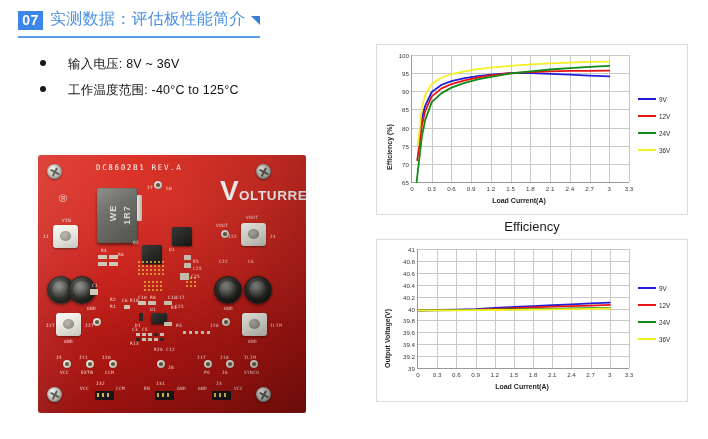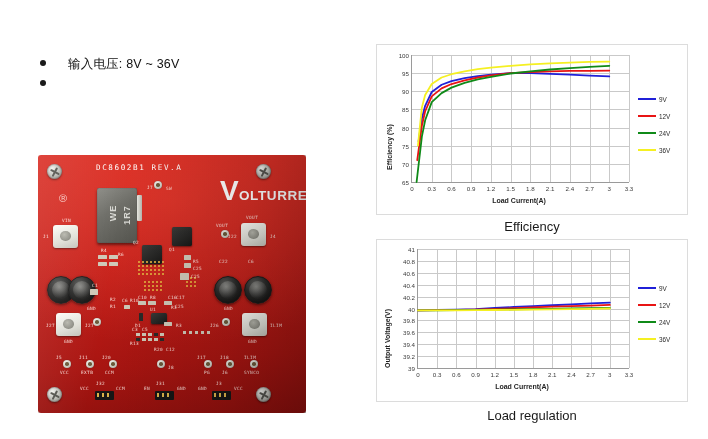--- a/index.html
+++ b/index.html
@@ -226,28 +226,35 @@
   .legend-row { display: flex; align-items: center; margin-bottom: 9px; height: 8px; }
   .legend-swatch { width: 18px; height: 2.6px; flex: 0 0 auto; margin-right: 3px; }
   .legend-label { font-size: 6.4px; color: #2b2b2b; font-family: "Liberation Sans", sans-serif; }
   svg.series { position: absolute; left: 0; top: 0; overflow: visible; }
 </style>
 </head>
 <body>
 
 <div id="slide">
 
+  <div class="title-bar">
+    <div class="title-num">07</div>
+    <div class="title-text">实测数据：评估板性能简介</div>
+    <div class="title-underline"></div>
+    <div class="title-corner"></div>
+  </div>
 
   <div class="bullets">
     <div class="bullet-row">
       <span class="bullet-dot"></span>
       <span class="bullet-text">输入电压: 8V ~ 36V</span>
     </div>
     <div class="bullet-row">
       <span class="bullet-dot"></span>
+      <span class="bullet-text">工作温度范围: -40°C to 125°C</span>
     </div>
   </div>
 
   <div class="pcb-wrap">
     <div class="pcb">
 
       <div class="silk-big" style="left:58px; top:8px;">DC8602B1 REV.A</div>
       <div class="brand-v" style="left:182px; top:22px;">V</div>
       <div class="brand" style="left:201px; top:33px;">OLTURRENT</div>
 
@@ -656,15 +663,14 @@
         <div class="legend-row">
           <span class="legend-swatch" style="background: rgb(15, 138, 24);"></span>
           <span class="legend-label">24V</span>
         </div>
         <div class="legend-row">
           <span class="legend-swatch" style="background: rgb(245, 240, 34);"></span>
           <span class="legend-label">36V</span>
         </div>
       </div>
   </div>
-  <div class="chart-caption" style="left:376px; top:408px; width:312px;">Load regulation</div>
 
 </div>
 
 </body></html>

